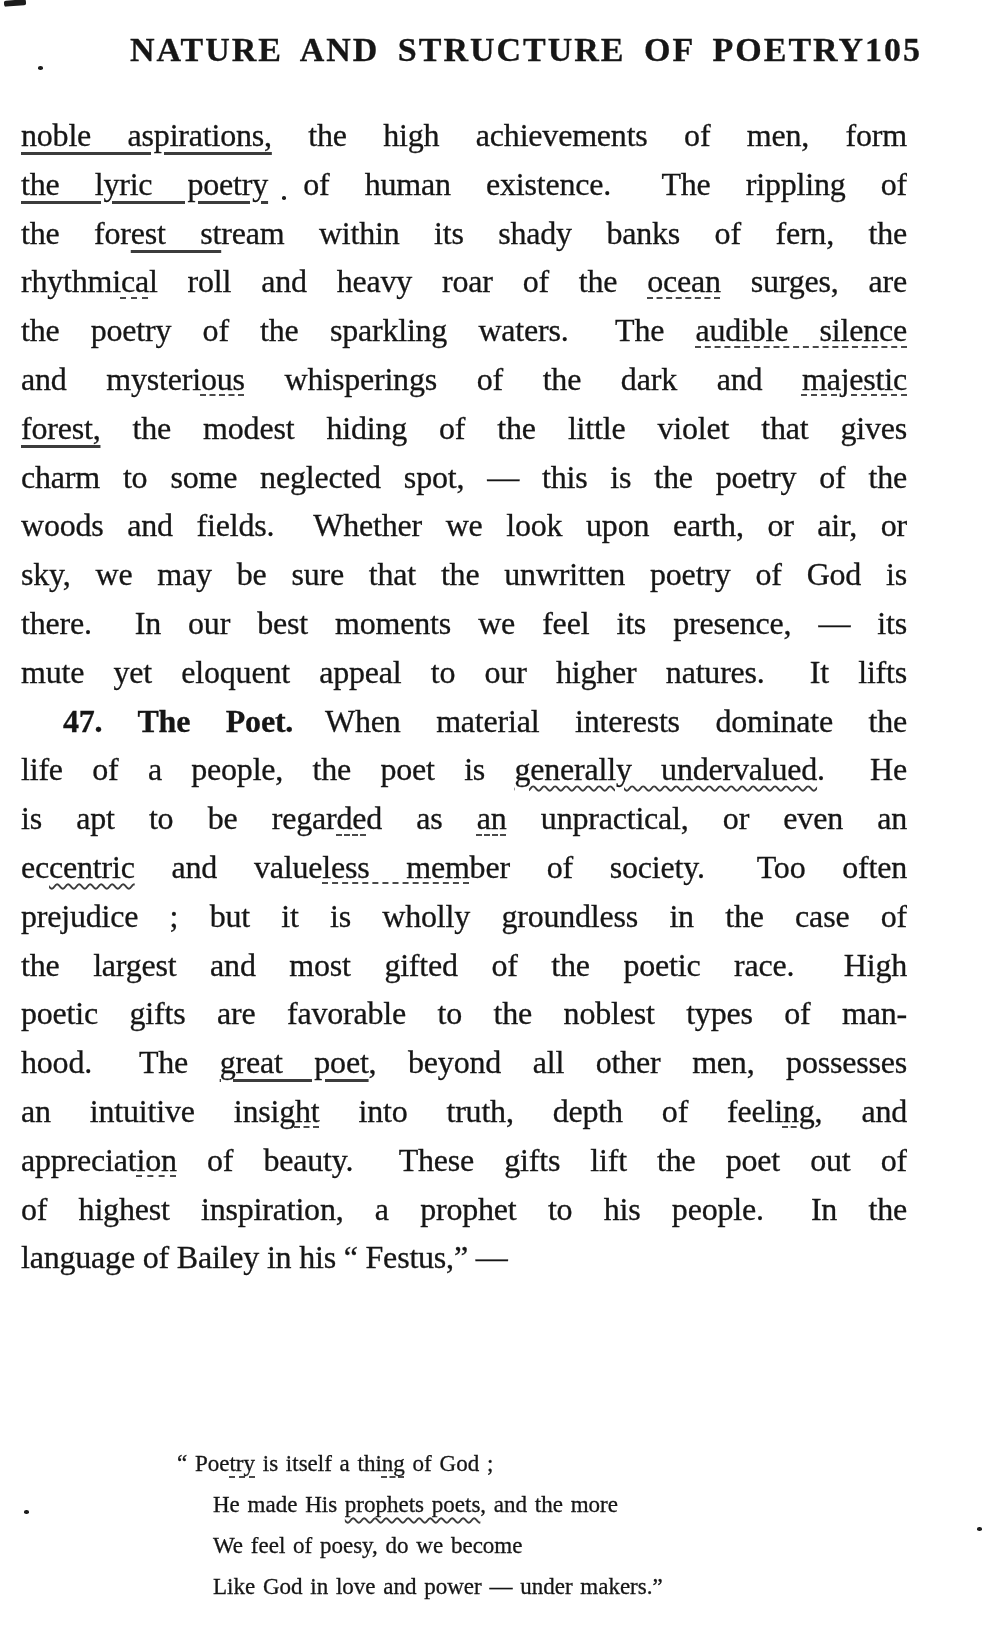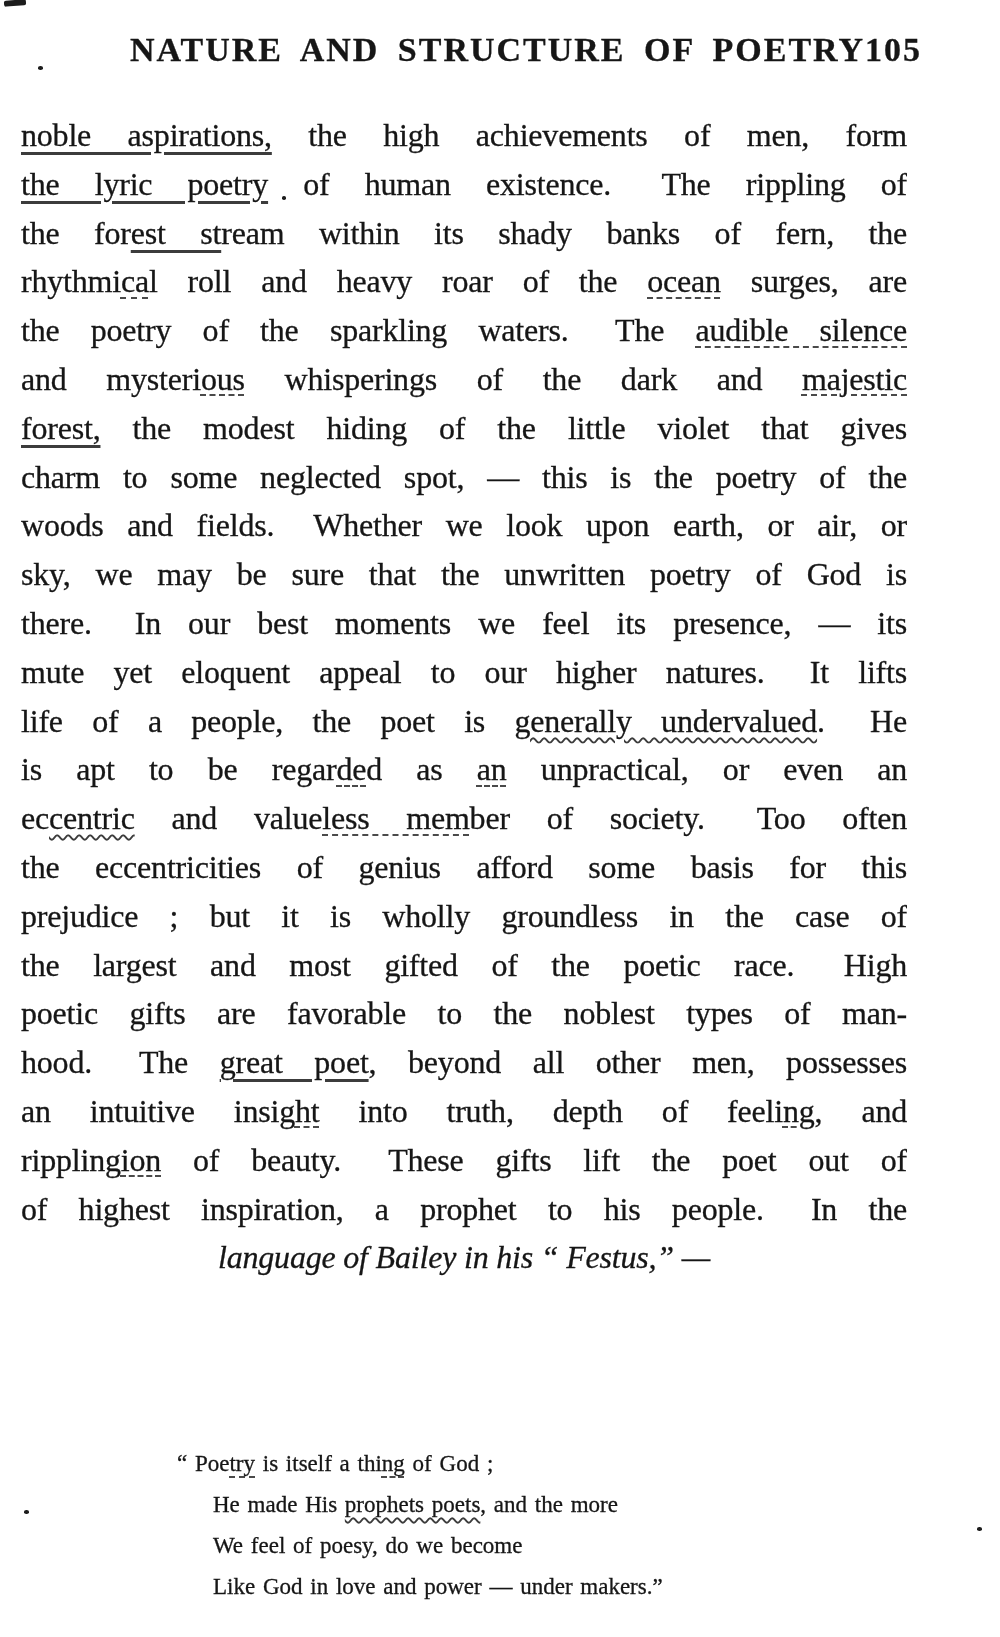--- a/index.html
+++ b/index.html
@@ -29,21 +29,21 @@
     letter-spacing: -0.2px;
   }
   .bline {
     height: 48.8px;
     overflow: hidden;
     text-align: justify;
   }
   .bline:not(.end)::after {
     content: ""; display: inline-block; width: 100%; height: 0;
   }
-  .bline.end { text-align: center; font-style: italic; }
+  .bline.end { text-align: left; }
   .bline.indent { text-indent: 42px; }
   .poem {
     position: absolute;
     left: 213px; top: 1443px; width: 720px;
     font-size: 23px; line-height: 41px;
     word-spacing: 2px;
   }
   .pline { text-align: left; }
   .pline.hang { text-indent: -36px; }
   .s-b { font-weight: bold; }
@@ -76,30 +76,30 @@
       <div class="bline"><span>the for</span><span class="s-pu">est st</span><span>ream within its shady banks of fern, the</span></div>
       <div class="bline"><span>rhythmi</span><span class="s-pud">ca</span><span>l roll and heavy roar of the </span><span class="s-pud">ocean</span><span> surges, are</span></div>
       <div class="bline"><span>the poetry of the sparkling waters.  The </span><span class="s-pud">audible silence</span></div>
       <div class="bline"><span>and mysteri</span><span class="s-pud">ous</span><span> whisperings of the dark and </span><span class="s-pud">majestic</span></div>
       <div class="bline"><span class="s-pu">forest,</span><span> the modest hiding of the little violet that gives</span></div>
       <div class="bline"><span>charm to some neglected spot, — this is the poetry of the</span></div>
       <div class="bline"><span>woods and fields.  Whether we look upon earth, or air, or</span></div>
       <div class="bline"><span>sky, we may be sure that the unwritten poetry of God is</span></div>
       <div class="bline"><span>there.  In our best moments we feel its presence, — its</span></div>
       <div class="bline"><span>mute yet eloquent appeal to our higher natures.  It lifts</span></div>
+      <div class="bline indent"><span class="s-b">47. The Poet.</span><span> When material interests dominate the</span></div>
       <div class="bline"><span>life of a people, the poet is </span><span class="s-puw">generally undervalued</span><span>.  He</span></div>
       <div class="bline"><span>is apt to be regar</span><span class="s-pud">de</span><span>d as </span><span class="s-pud">an</span><span> unpractical, or even an</span></div>
       <div class="bline"><span>ec</span><span class="s-puw">centric</span><span> and value</span><span class="s-pud">less mem</span><span>ber of society.  Too often</span></div>
-      <div class="bline"><span>the eccentricities of genius afford some basis for this</span></div>
       <div class="bline"><span>prejudice ; but it is wholly groundless in the case of</span></div>
       <div class="bline"><span>the largest and most gifted of the poetic race.  High</span></div>
       <div class="bline"><span>poetic gifts are favorable to the noblest types of man-</span></div>
       <div class="bline"><span>hood.  The </span><span class="s-pu">great poet</span><span>, beyond all other men, possesses</span></div>
       <div class="bline"><span>an intuitive insig</span><span class="s-pud">ht</span><span> into truth, depth of feeli</span><span class="s-pud">ng</span><span>, and</span></div>
-      <div class="bline"><span>rippling</span><span class="s-pud">ion</span><span> of beauty.  These gifts lift the poet out of</span></div>
+      <div class="bline"><span>appreciat</span><span class="s-pud">ion</span><span> of beauty.  These gifts lift the poet out of</span></div>
       <div class="bline"><span>of highest inspiration, a prophet to his people.  In the</span></div>
       <div class="bline end"><span>language of Bailey in his “ Festus,” —</span></div>
     </div>
 
   <div class="poem" id="poem">
       <div class="pline hang"><span>“ Poe</span><span class="s-pud">try</span><span> is itself a thi</span><span class="s-pud">ng</span><span> of God ;</span></div>
       <div class="pline"><span>He made His </span><span class="s-puw">prophets poets</span><span>, and the more</span></div>
       <div class="pline"><span>We feel of poesy, do we become</span></div>
       <div class="pline"><span>Like God in love and power — under makers.”</span></div>
     </div>

